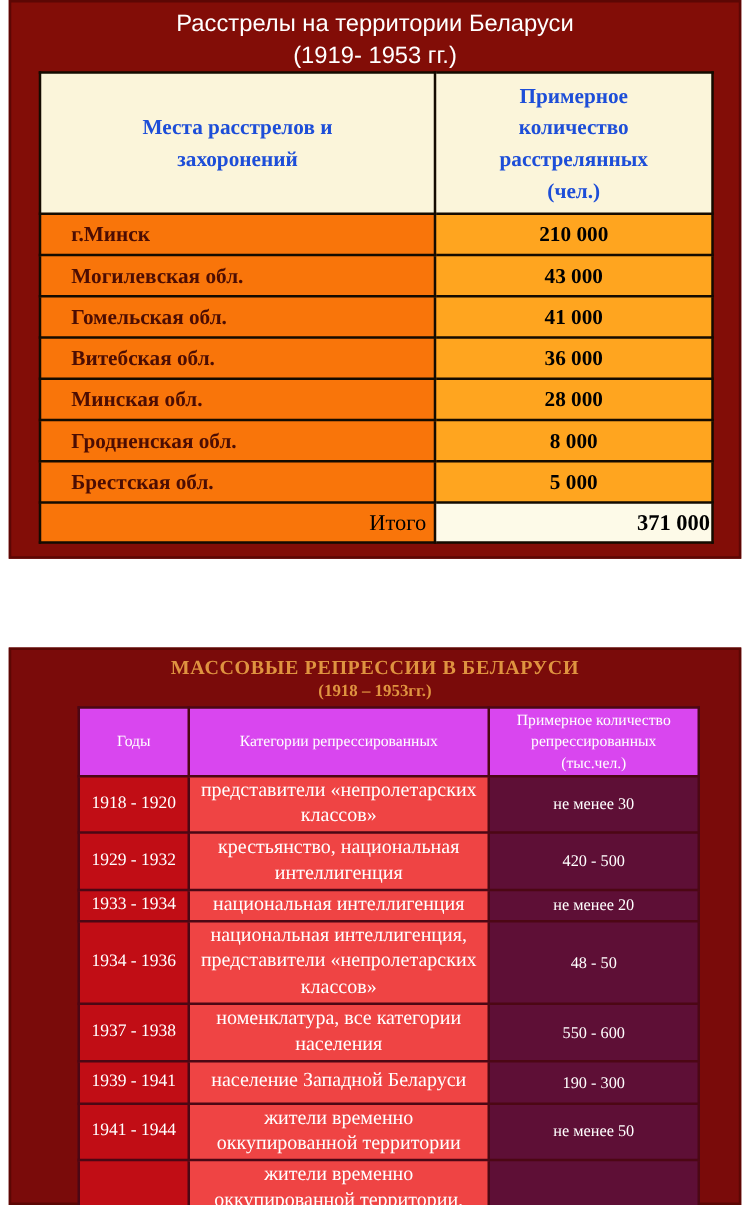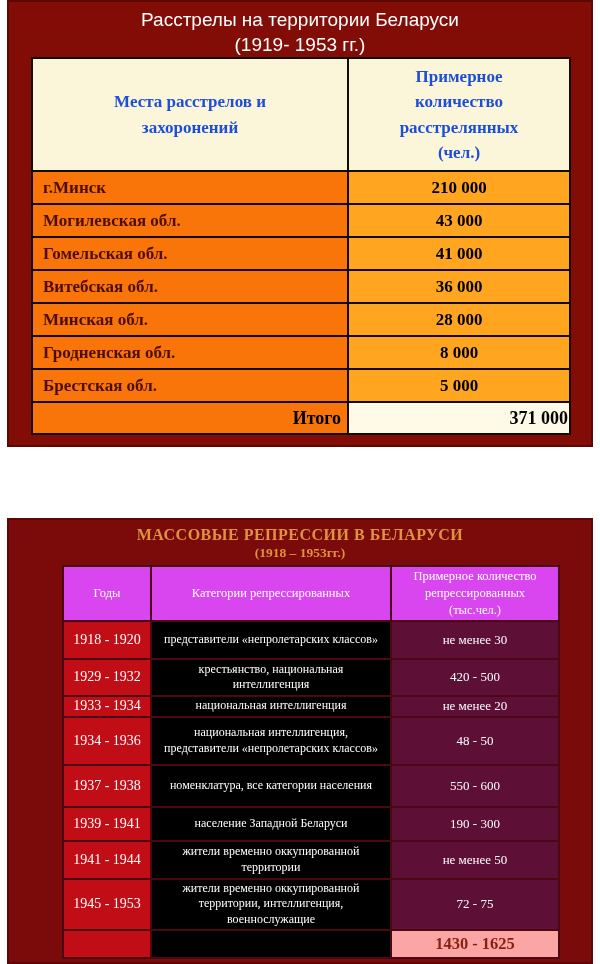--- a/index.html
+++ b/index.html
@@ -33,29 +33,29 @@
   }
   #t1 td { border:2px solid #140b00; vertical-align:middle; }
   #t1 .hdr {
     background:#fbf5da; color:#1d4ed8;
     font-weight:bold; font-size:17px; text-align:center; line-height:1.5;
   }
   #t1 .hdr .inner1 { display:block; width:210px; margin:0 auto; }
   #t1 .hdr .inner2 { display:block; width:140px; margin:0 auto; }
   #t1 .place {
     background:#f9750a; color:#4c0d03;
-    font-weight:bold; font-size:17px; text-align:left; padding-left:10px;
+    font-weight:bold; font-size:17px; text-align:left; padding-left:24px;
   }
   #t1 .num {
     background:#ffa51f; color:#000;
     font-weight:bold; font-size:17px; text-align:center;
   }
   #t1 .total-label {
     background:#f9750a; color:#000;
-    font-weight:bold; font-size:18px; text-align:right; padding-right:6px;
+    font-weight:normal; font-size:18px; text-align:right; padding-right:6px;
   }
   #t1 .total-value {
     background:#fdfae8; color:#000;
     font-weight:bold; font-size:18px; text-align:right;
   }
 
   
   #slide2 {
     left:7px; top:518px; width:586px; height:446px;
     background:#7a0b0a;
@@ -71,21 +71,21 @@
   }
   #t2 {
     position:absolute; left:53px; top:45px;
     width:496px;
     border-collapse:collapse; table-layout:fixed;
   }
   #t2 td { border:2px solid #4c0714; vertical-align:middle; text-align:center; color:#fff; }
   #t2 .hdr { background:#d946ef; font-size:12.5px; line-height:1.35; }
   #t2 .hdr .inner3 { display:block; width:140px; margin:0 auto; }
   #t2 .years { background:#c10d15; font-size:14px; }
-  #t2 .cat   { background:#000000; font-size:12px; line-height:1.3; padding:1px 8px;margin-left:24px; }
+  #t2 .cat   { background:#ef4444; font-size:16px; line-height:1.3; padding:1px 8px;margin-left:24px; }
   #t2 .cnt   { background:#5e0f36; font-size:13px; }
   #t2 .total-value {
     background:#fca5a5; color:#8b1f0e;
     font-weight:bold; font-size:16.5px;
   }
 </style>
 </head>
 <body>
 
 <div class="slide" id="slide1">

